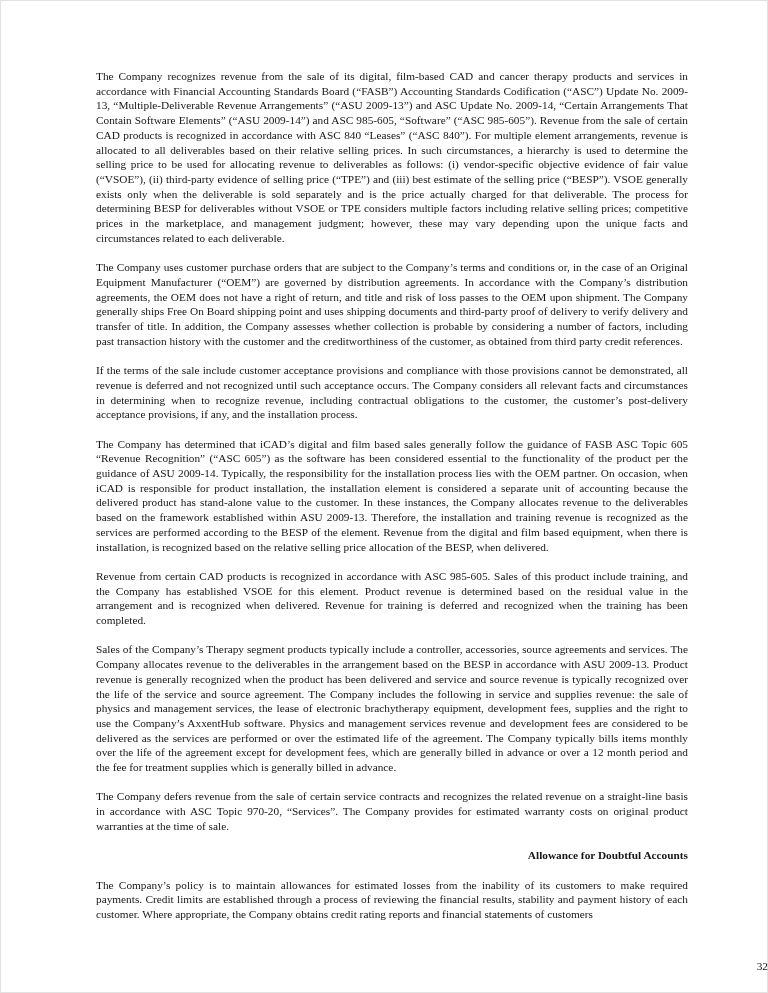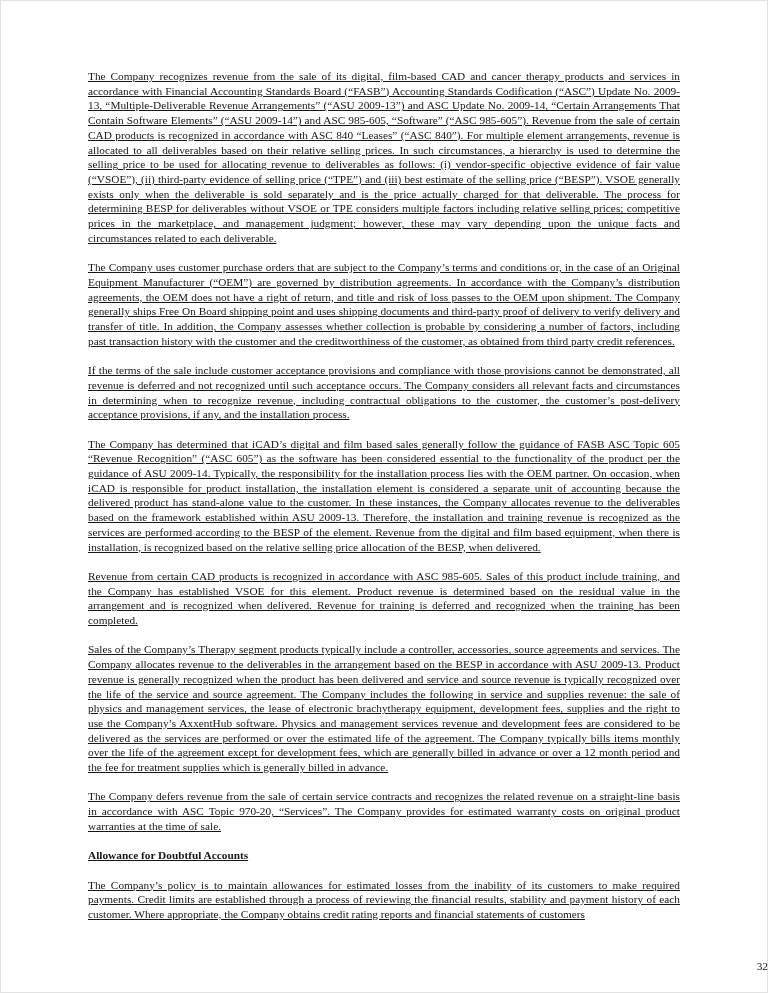--- a/index.html
+++ b/index.html
@@ -8,37 +8,36 @@
     height: 993px;
     background: #ffffff;
     position: relative;
     font-family: "Liberation Serif", "DejaVu Serif", serif;
     color: #161616;
     box-shadow: inset 0 0 0 1px #e2e2e2;
     overflow: hidden;
   }
   .page-content {
     position: absolute;
-    left: 88px;
+    left: 96px;
     top: 69px;
     width: 592px;
-    text-decoration: underline;
   }
   .para {
     margin: 0 0 14.6px 0;
     font-size: 11.3px;
     line-height: 14.72px;
     text-align: justify;
   }
   .heading {
     margin: 0 0 14.6px 0;
     font-size: 11.3px;
     line-height: 14.72px;
     font-weight: bold;
-    text-align: left;
+    text-align: right;
   }
   .page-number {
     position: absolute;
     left: 0;
     right: 0;
     top: 959px;
     text-align: right;
     font-size: 11.3px;
     line-height: 14.72px;
   }

